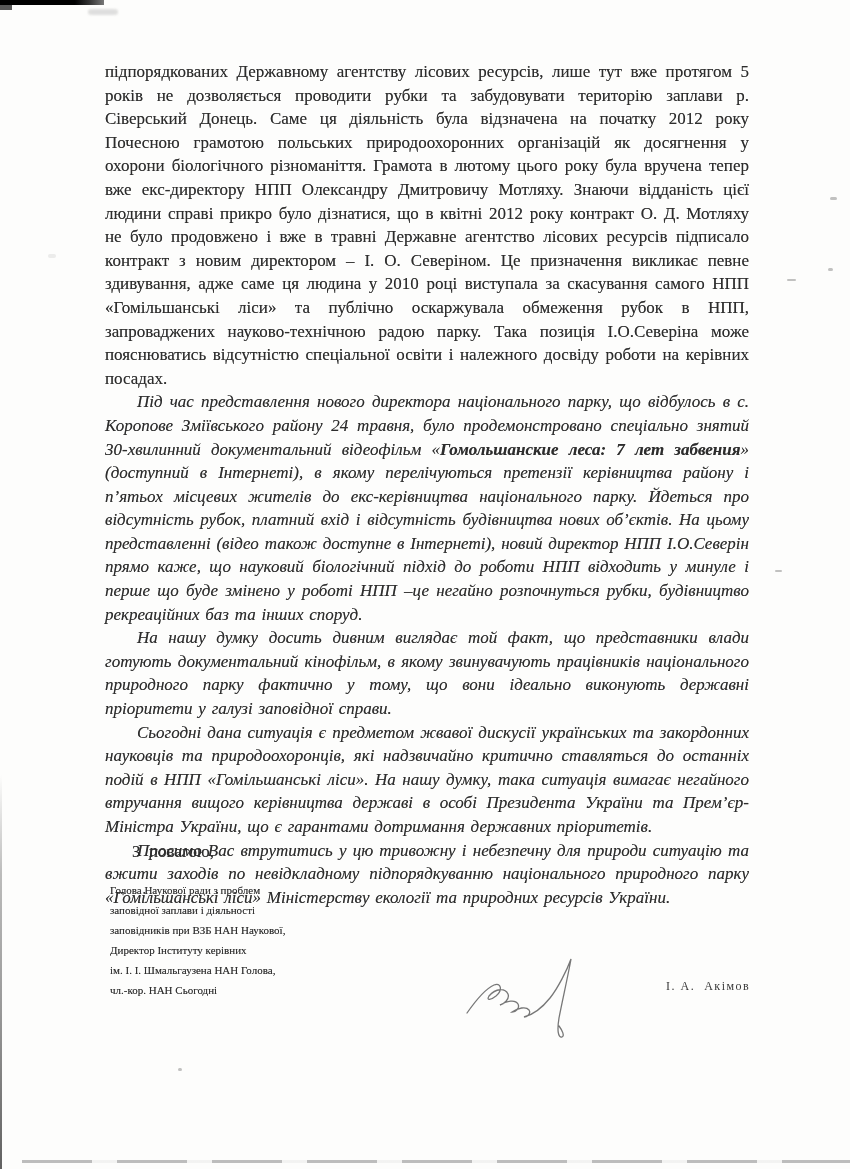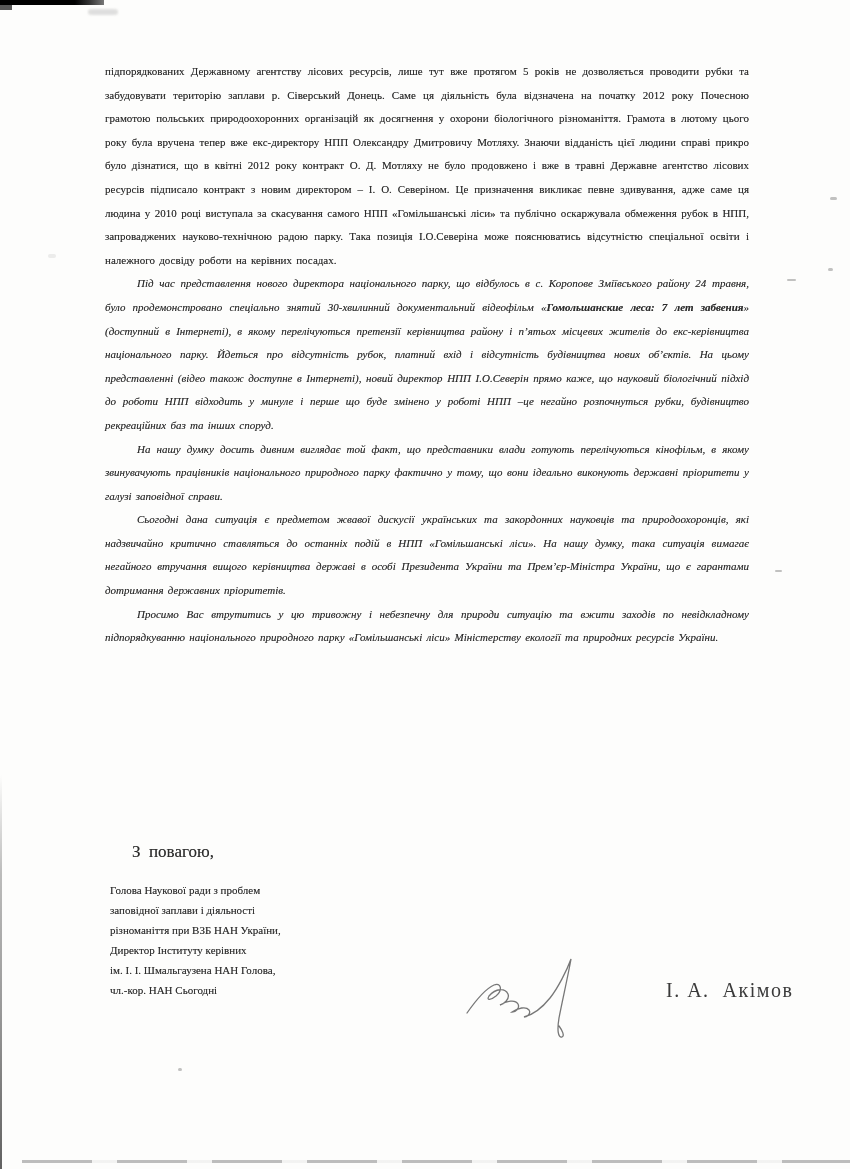--- a/index.html
+++ b/index.html
@@ -4,40 +4,40 @@
 <style>
   html,body { margin:0; padding:0; background:#e8e8e8; }
   .page {
     position:relative; width:850px; height:1169px; margin:0 auto;
     background:#fdfdfc; overflow:hidden;
     font-family:"Liberation Serif","DejaVu Serif",serif;
   }
   
   .body-text {
     position:absolute; left:105px; top:60px; width:644px;
-    font-size:11px; line-height:23.6px; color:#2d2d2d;
+    font-size:17px; line-height:23.6px; color:#2d2d2d;
     text-align:justify; word-spacing:1.5px;
     text-shadow:0 0 .5px rgba(45,45,45,.55);
   }
   .para { margin:0; }
   .para.indent { text-indent:32px;font-style:italic; }
   .bold { font-weight:bold; }
   .closing {
     position:absolute; left:132px; top:842px;
     font-size:17px; color:#2d2d2d; white-space:pre;
     text-shadow:0 0 .5px rgba(45,45,45,.5);
   }
   .sig-lines {
     position:absolute; left:110px; top:880px;
     font-size:11px; line-height:20px; color:#2d2d2d;
     text-shadow:0 0 .5px rgba(45,45,45,.5);
   }
   .sig-name {
     position:absolute; left:666px; top:979px;
-    font-size:20px; letter-spacing:1.5px; color:#3a3a3a; white-space:pre;
+    font-size:12px; letter-spacing:1.5px; color:#3a3a3a; white-space:pre;
   }
   .signature-svg { position:absolute; left:458px; top:946px; }
   
   .bar-top {
     position:absolute; left:0; top:0; width:104px; height:5px;
     background:linear-gradient(90deg,#000 0%,#000 72%,#333 86%,#777 100%);
   }
   .bar-notch { position:absolute; left:0; top:5px; width:12px; height:5px; background:#2e2e2e; opacity:.8; }
   .smudge-top { position:absolute; left:88px; top:9px; width:30px; height:6px; background:#9a9a9a; opacity:.3; border-radius:3px; filter:blur(1px); }
   .edge-left {
@@ -64,31 +64,31 @@
   <div class="speck" style="left:830px;top:197px;width:7px;height:3px;"></div>
   <div class="speck" style="left:828px;top:268px;width:5px;height:3px;"></div>
   <div class="speck" style="left:787px;top:279px;width:9px;height:2px;"></div>
   <div class="speck" style="left:775px;top:570px;width:7px;height:2px;"></div>
   <div class="speck" style="left:48px;top:254px;width:8px;height:4px;opacity:.12;"></div>
   <div class="speck" style="left:178px;top:1068px;width:4px;height:3px;"></div>
 
   <div class="body-text">
     <p class="para">підпорядкованих Державному агентству лісових ресурсів, лише тут вже протягом 5 років не дозволяється проводити рубки та забудовувати територію заплави р. Сіверський Донець. Саме ця діяльність була відзначена на початку 2012 року Почесною грамотою польських природоохоронних організацій як досягнення у охорони біологічного різноманіття. Грамота в лютому цього року була вручена тепер вже екс-директору НПП Олександру Дмитровичу Мотляху.  Знаючи відданість цієї людини справі прикро було дізнатися, що в квітні 2012 року контракт О. Д. Мотляху не було продовжено і вже в травні Державне агентство лісових ресурсів підписало контракт з новим директором – І. О. Северіном. Це призначення викликає певне здивування, адже саме ця людина  у 2010 році виступала за скасування самого НПП «Гомільшанські ліси» та публічно оскаржувала  обмеження рубок в НПП, запроваджених науково-технічною радою парку. Така позиція І.О.Северіна може пояснюватись  відсутністю спеціальної освіти і належного досвіду роботи на керівних посадах.</p>
     <p class="para indent"><span>Під час представлення нового директора національного парку, що відбулось в с. Коропове Зміївського району 24 травня, було продемонстровано спеціально знятий 30-хвилинний документальний відеофільм «</span><span class="bold">Гомольшанские леса: 7 лет забвения</span><span>» (доступний в Інтернеті), в якому перелічуються претензії керівництва району і п’ятьох місцевих жителів до екс-керівництва національного парку. Йдеться про відсутність рубок, платний вхід і відсутність  будівництва нових об’єктів. На цьому представленні (відео також доступне в Інтернеті), новий директор НПП І.О.Северін прямо каже, що науковий біологічний підхід до роботи НПП  відходить у минуле і перше що  буде змінено у роботі НПП –це негайно розпочнуться  рубки, будівництво рекреаційних баз та інших споруд.</span></p>
-    <p class="para indent">На нашу думку досить дивним виглядає той факт, що  представники влади готують перелічуються кінофільм, в якому звинувачують працівників національного природного парку фактично у тому, що вони ідеально виконують державні пріоритети у галузі заповідної справи.</p>
+    <p class="para indent">На нашу думку досить дивним виглядає той факт, що  представники влади готують документальний кінофільм, в якому звинувачують працівників національного природного парку фактично у тому, що вони ідеально виконують державні пріоритети у галузі заповідної справи.</p>
     <p class="para indent">Сьогодні дана ситуація є предметом жвавої дискусії українських та закордонних науковців та природоохоронців, які надзвичайно критично ставляться до останніх подій в НПП «Гомільшанські ліси». На нашу думку, така ситуація вимагає  негайного втручання вищого керівництва державі в особі Президента України та Прем’єр-Міністра України, що є гарантами дотримання  державних пріоритетів.</p>
     <p class="para indent">Просимо Вас втрутитись у цю тривожну і небезпечну для природи ситуацію та вжити заходів по невідкладному підпорядкуванню національного природного парку «Гомільшанські ліси» Міністерству екології та природних ресурсів України.</p>
   </div>
 
   <div class="closing">З  повагою,</div>
 
   <div class="sig-lines">
     <div>Голова Наукової ради з проблем</div>
     <div>заповідної заплави і діяльності</div>
-    <div>різноманіття при ВЗБ НАН України,</div>
+    <div>заповідників при ВЗБ НАН Наукової,</div>
     <div>Директор Інституту керівних</div>
     <div>ім. І. І. Шмальгаузена НАН Голова,</div>
     <div>чл.-кор. НАН Сьогодні</div>
   </div>
 
   <svg class="signature-svg" width="135" height="100" viewBox="0 0 135 100">
     <path d="M9,67 C16,57 27,43 36,39 C43,36 45,44 38,50 C33,54 28,55 31,50
              C38,42 47,42 50,48 C52,53 46,58 42,59 C49,55 57,53 60,58
              C62,62 58,66 54,66 C60,62 68,60 71,64 C73,67 70,71 66,71
              C74,69 84,62 92,52 C100,42 109,24 113,13 C110,30 104,56 101,72

